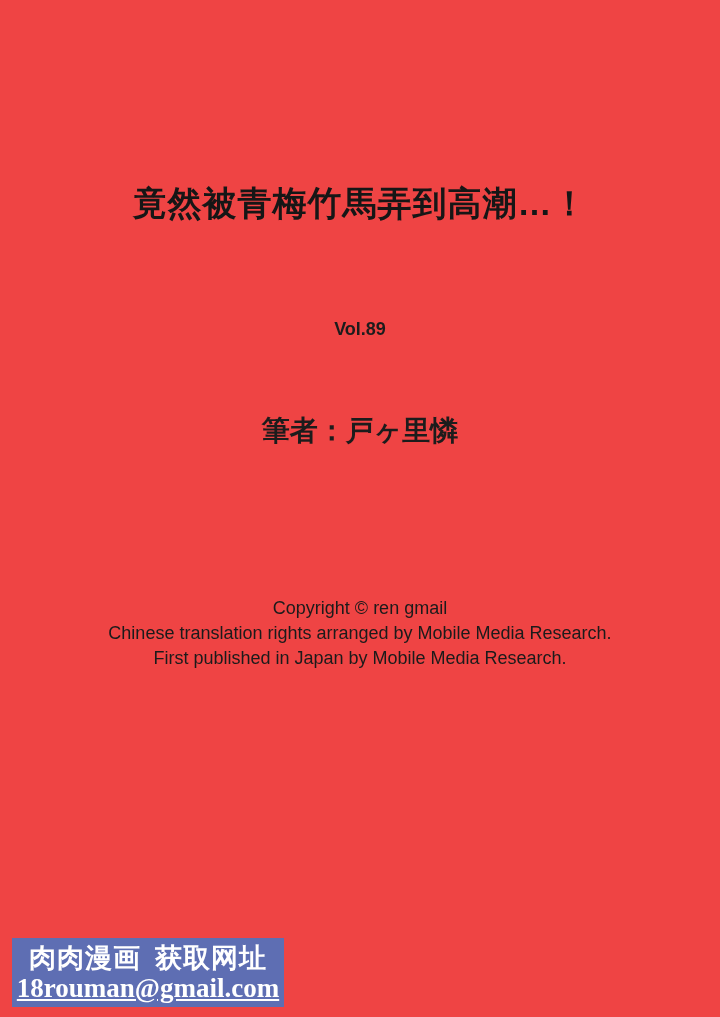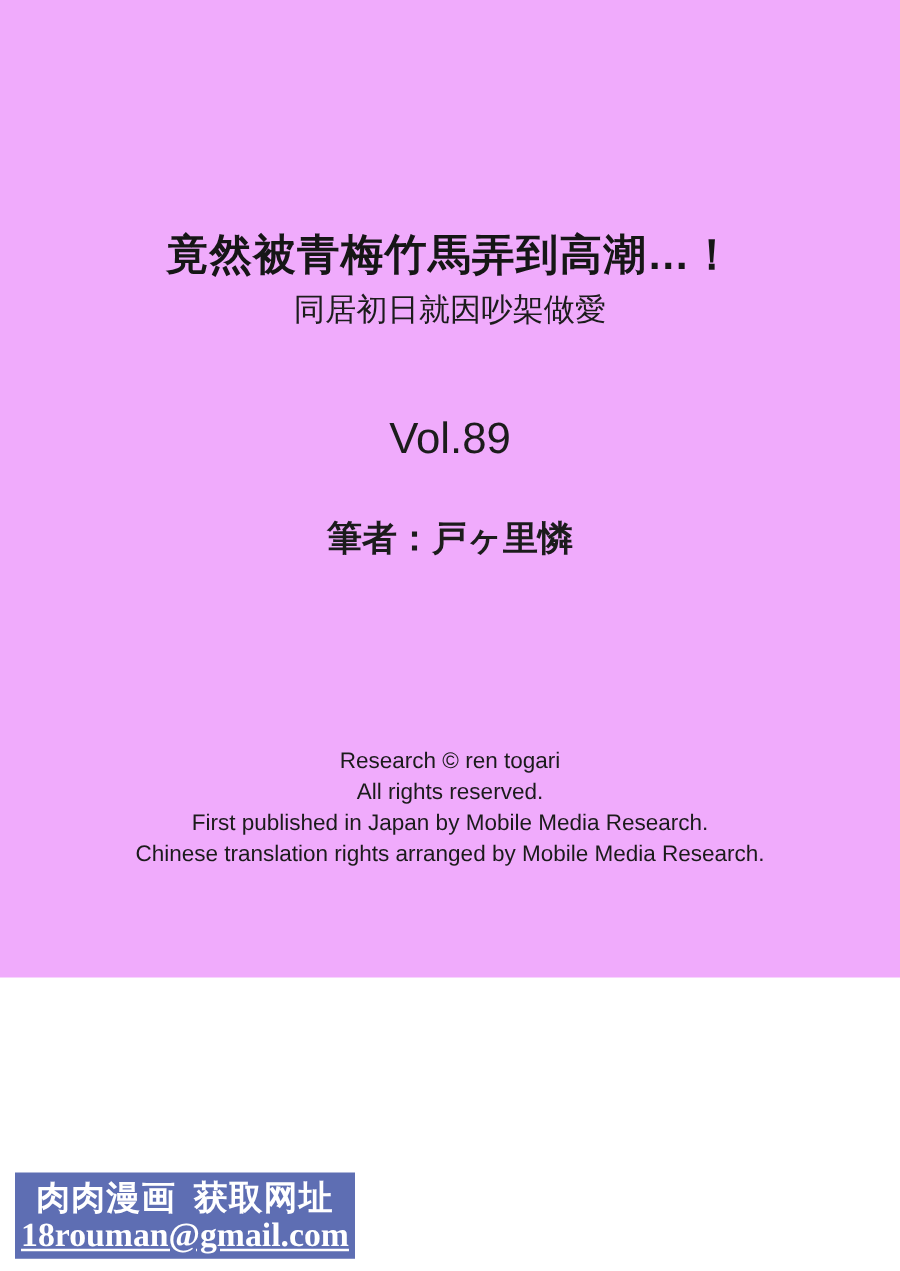--- a/index.html
+++ b/index.html
@@ -5,22 +5,22 @@
   * { margin: 0; padding: 0; box-sizing: border-box; }
   html, body {
     width: 720px;
     height: 1017px;
     overflow: hidden;
     font-family: "Liberation Sans", sans-serif;
   }
   .page {
     position: relative;
     width: 720px;
-    height: 782px;
-    background: #f0abfc;
+    height: 1017px;
+    background: #ef4444;
     color: #1a1a1a;
   }
   .centered-line {
     position: absolute;
     left: 0;
     width: 720px;
     text-align: center;
     white-space: nowrap;
   }
   .series-title {
@@ -31,24 +31,23 @@
     color: #161616;
   }
   .series-subtitle {
     top: 231px;
     font-size: 25px;
     font-weight: 500;
     color: #1c1c1c;
   }
   .volume-label {
     top: 319px;
-    font-size: 35px;
-    font-weight: 400;
+    font-size: 18px;
+    font-weight: 700;
     color: #1c1c1c;
-    margin-top: 12px;
   }
   .author-line {
     top: 412px;
     font-size: 28px;
     font-weight: 700;
     color: #1c1c1c;
   }
   .copyright-block {
     position: absolute;
     top: 596px;
@@ -93,31 +92,29 @@
     text-decoration: underline;
   }
 </style>
 </head>
 <body>
 
 <div class="page">
 
   <div class="centered-line series-title">竟然被青梅竹馬弄到高潮…！</div>
 
-  <div class="centered-line series-subtitle">同居初日就因吵架做愛</div>
 
   <div class="centered-line volume-label">Vol.89</div>
 
   <div class="centered-line author-line">筆者：戸ヶ里憐</div>
 
   <div class="copyright-block">
-    <div>Research © ren togari</div>
-    <div>All rights reserved.</div>
+    <div>Copyright © ren gmail</div>
+    <div>Chinese translation rights arranged by Mobile Media Research.</div>
     <div>First published in Japan by Mobile Media Research.</div>
-    <div>Chinese translation rights arranged by Mobile Media Research.</div>
   </div>
 
   <div class="watermark">
     <div class="watermark-row1">
       <span>肉肉漫画</span>
       <span>获取网址</span>
     </div>
     <div class="watermark-email">18rouman@gmail.com</div>
   </div>
 

